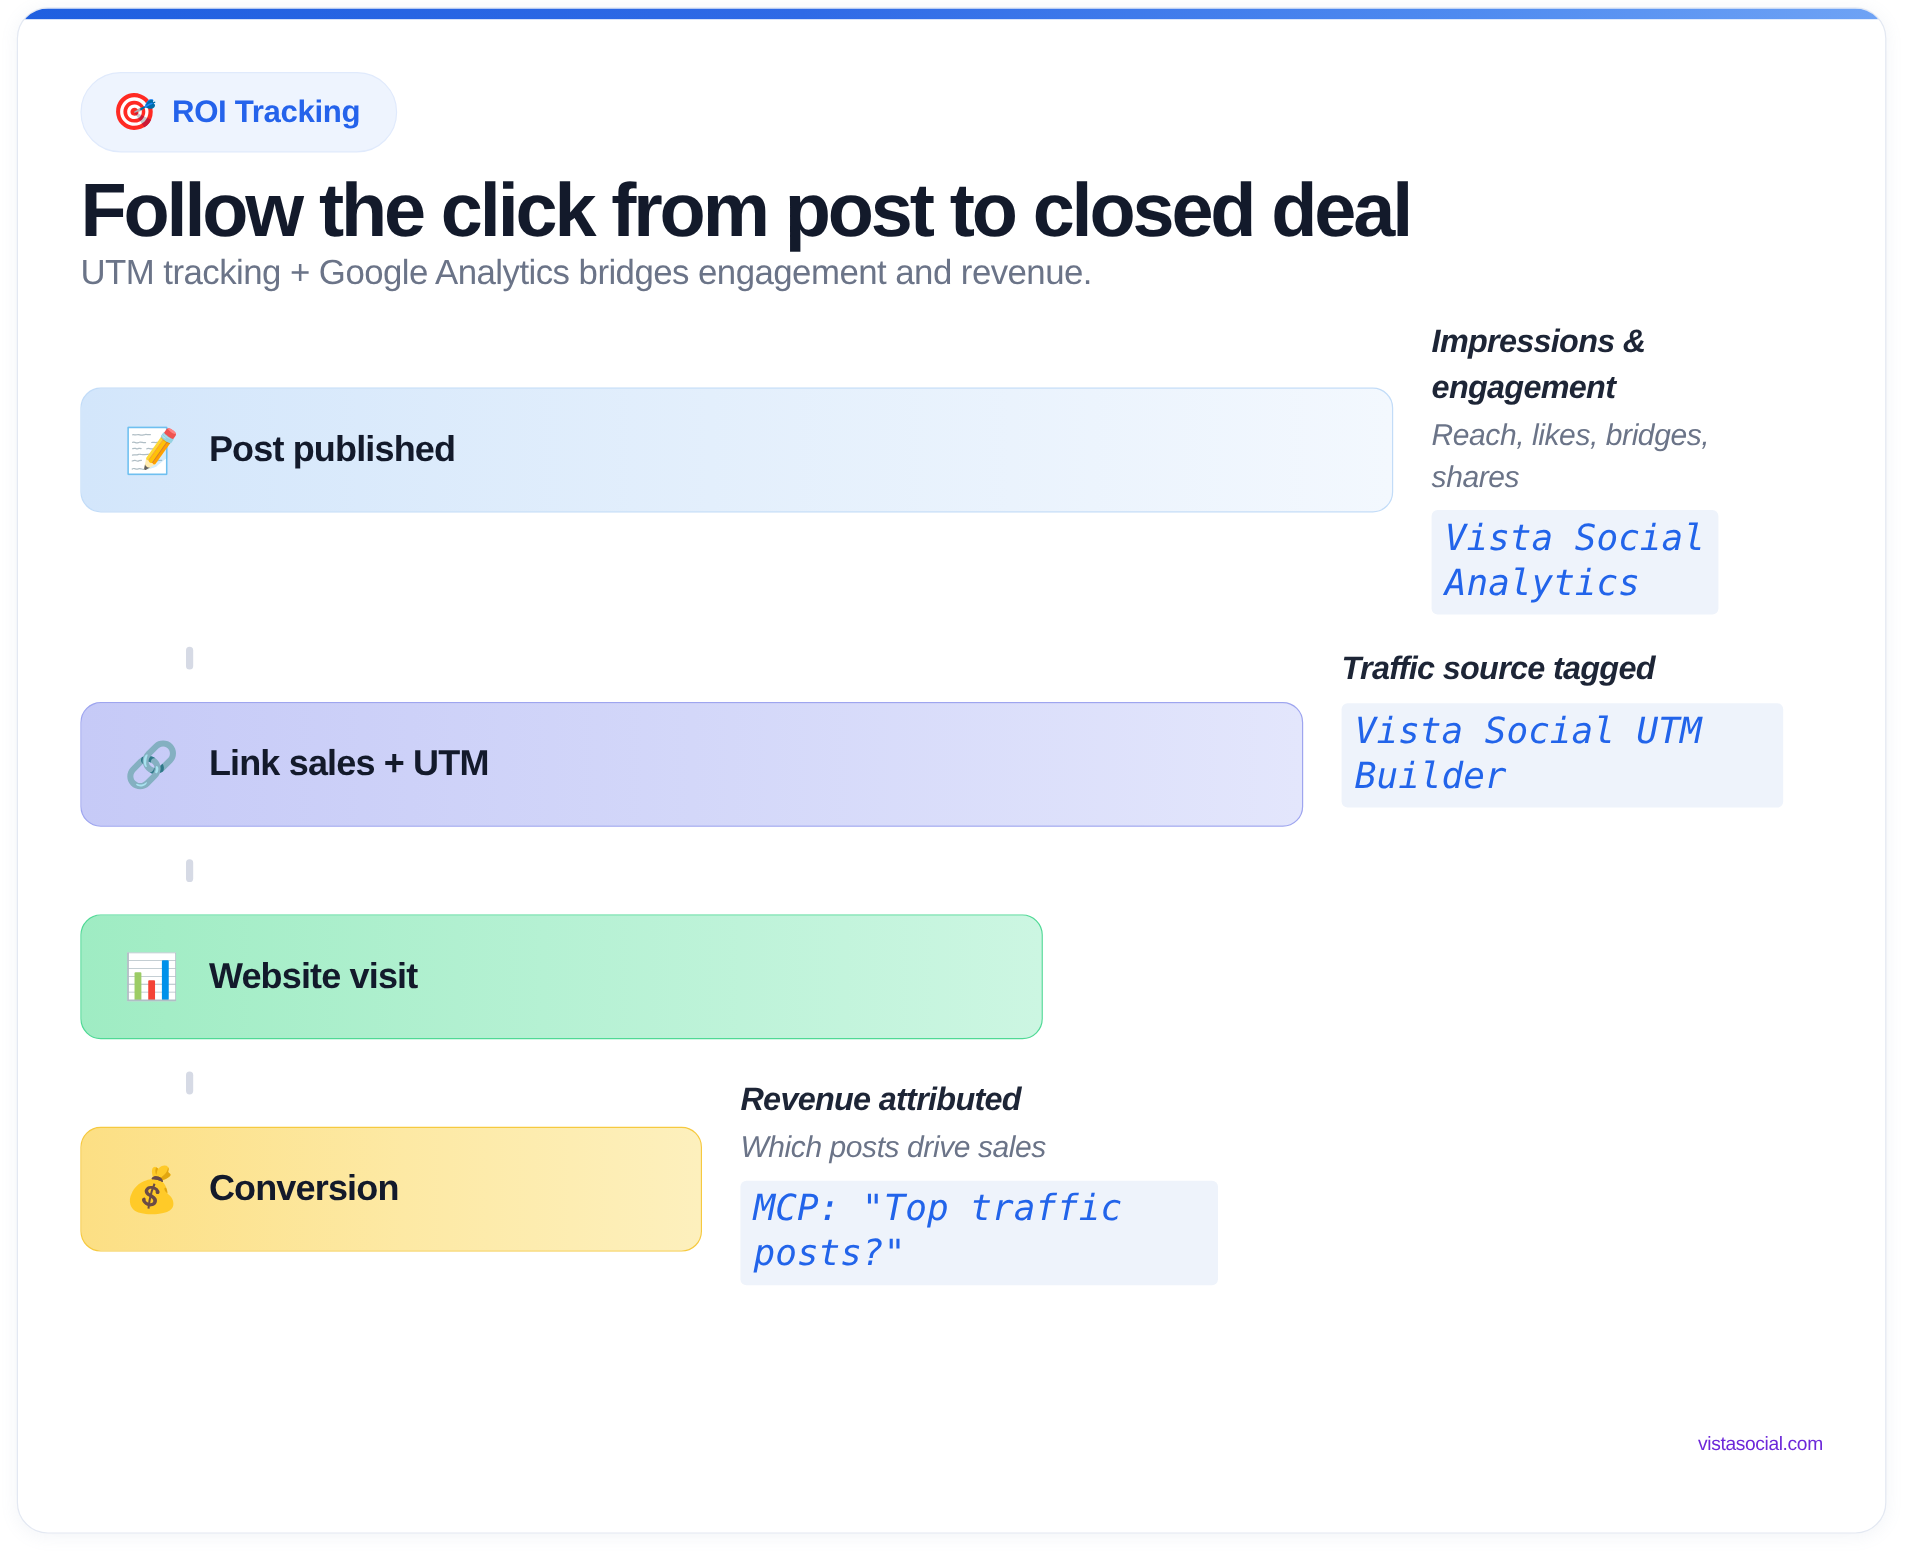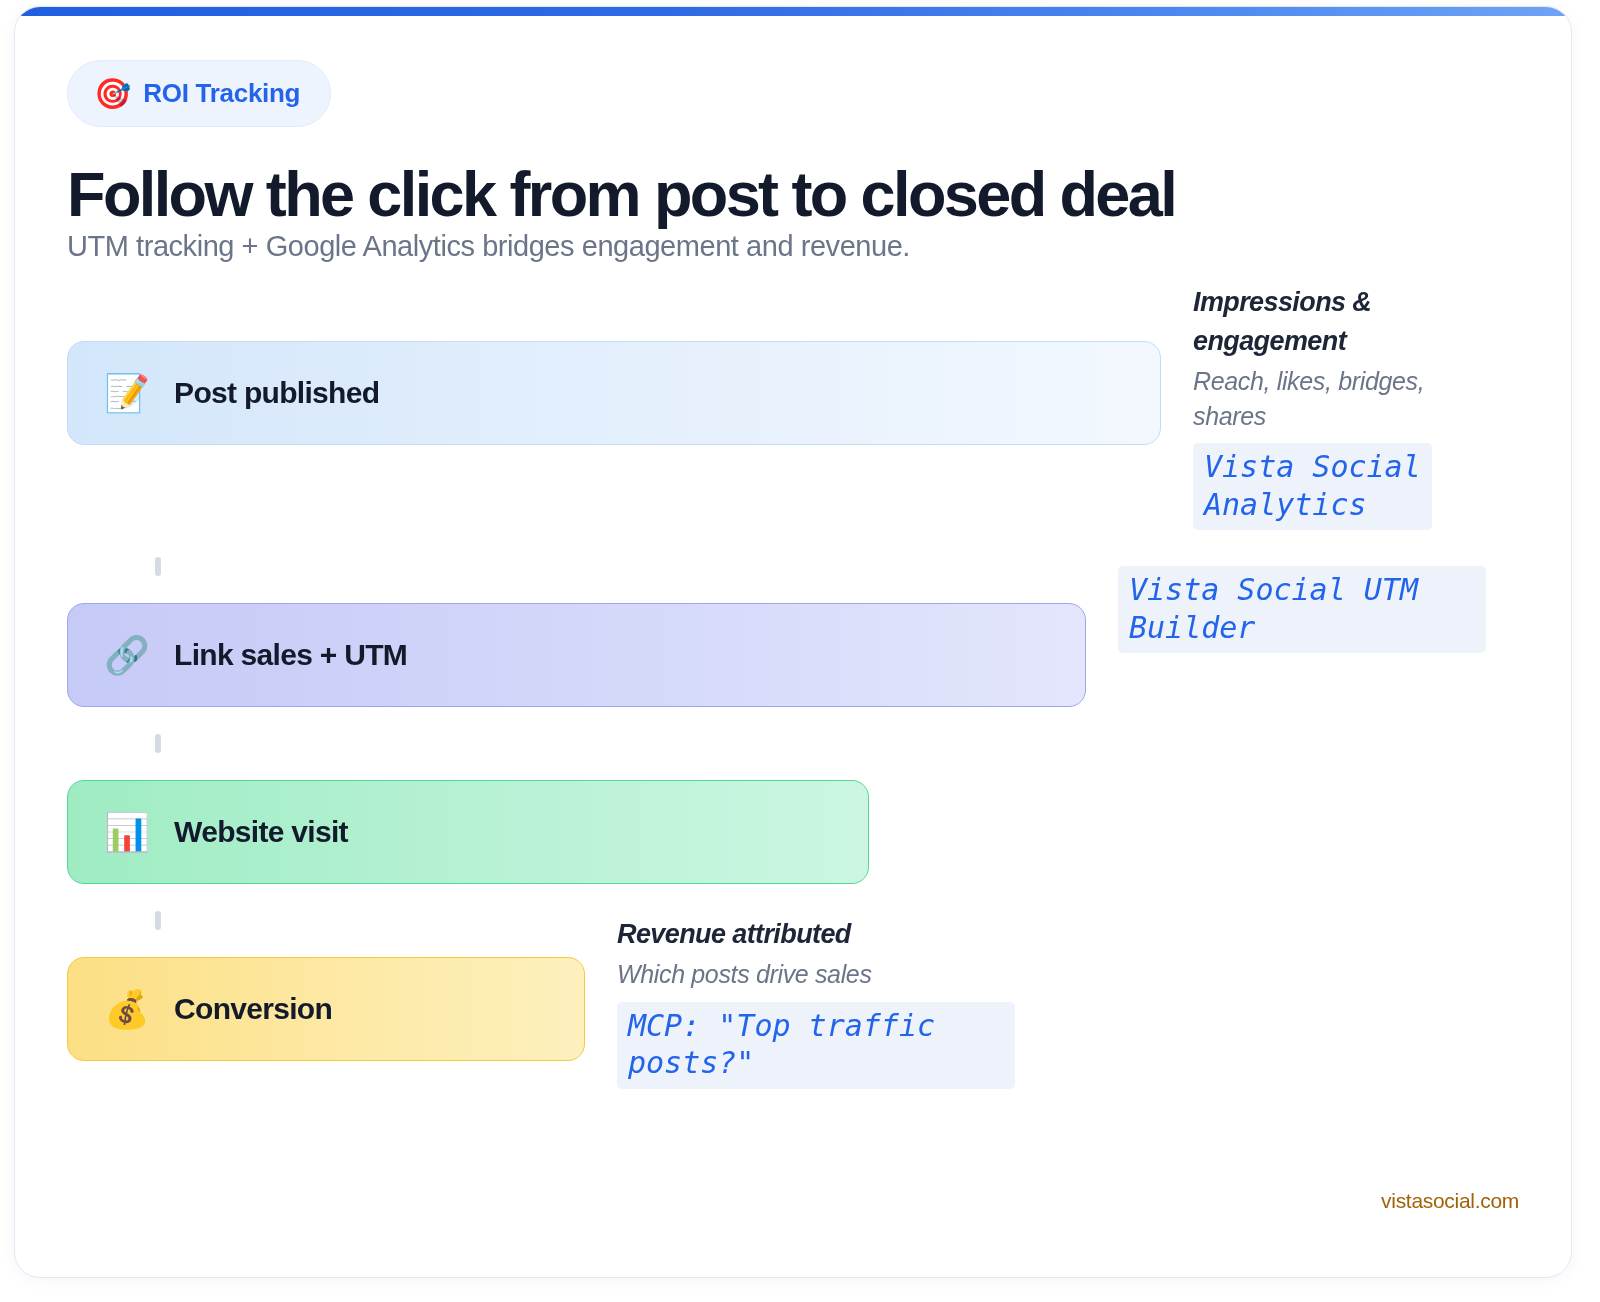--- a/index.html
+++ b/index.html
@@ -67,21 +67,21 @@
   .badge-label {
     font-size: 26px;
     font-weight: 700;
     letter-spacing: -0.3px;
     color: #2563eb;
     white-space: nowrap;
   }
 
   
   .title {
-    margin-top: 34px;
+    margin-top: 16px;
     font-size: 63px;
     line-height: 1.06;
     font-weight: 700;
     letter-spacing: -2.6px;
     color: #131a2b;
   }
   .subtitle {
     font-size: 29px;
     line-height: 1.3;
     font-weight: 400;
@@ -196,23 +196,23 @@
   .note.n1 { max-width: 340px; }
   .note.n2 { max-width: 400px; }
   .note.n3 { max-width: 420px; }
   .note.n4 { max-width: 430px; }
 
   
   .watermark {
     position: absolute;
     right: 52px;
     bottom: 64px;
-    font-size: 21px;
+    font-size: 16px;
     letter-spacing: -0.3px;
-    color: #a16207;
+    color: #6d28d9;
     font-weight: 400;
   }
 </style>
 </head>
 <body>
 
 <div class="page">
   <div class="card">
 
     <div class="accent-bar"></div>
@@ -246,20 +246,21 @@
         </div>
 
         <div class="connector"></div>
 
         <div class="stage s2">
           <div class="bar b2">
             <span class="bar-icon">🔗</span>
             <span class="bar-label">Link sales + UTM</span>
           </div>
           <div class="note n2">
+            <div class="note-title">Traffic source tagged</div>
             <div class="note-chip">Vista Social UTM Builder</div>
           </div>
         </div>
 
         <div class="connector"></div>
 
         <div class="stage s3">
           <div class="bar b3">
             <span class="bar-icon">📊</span>
             <span class="bar-label">Website visit</span>

